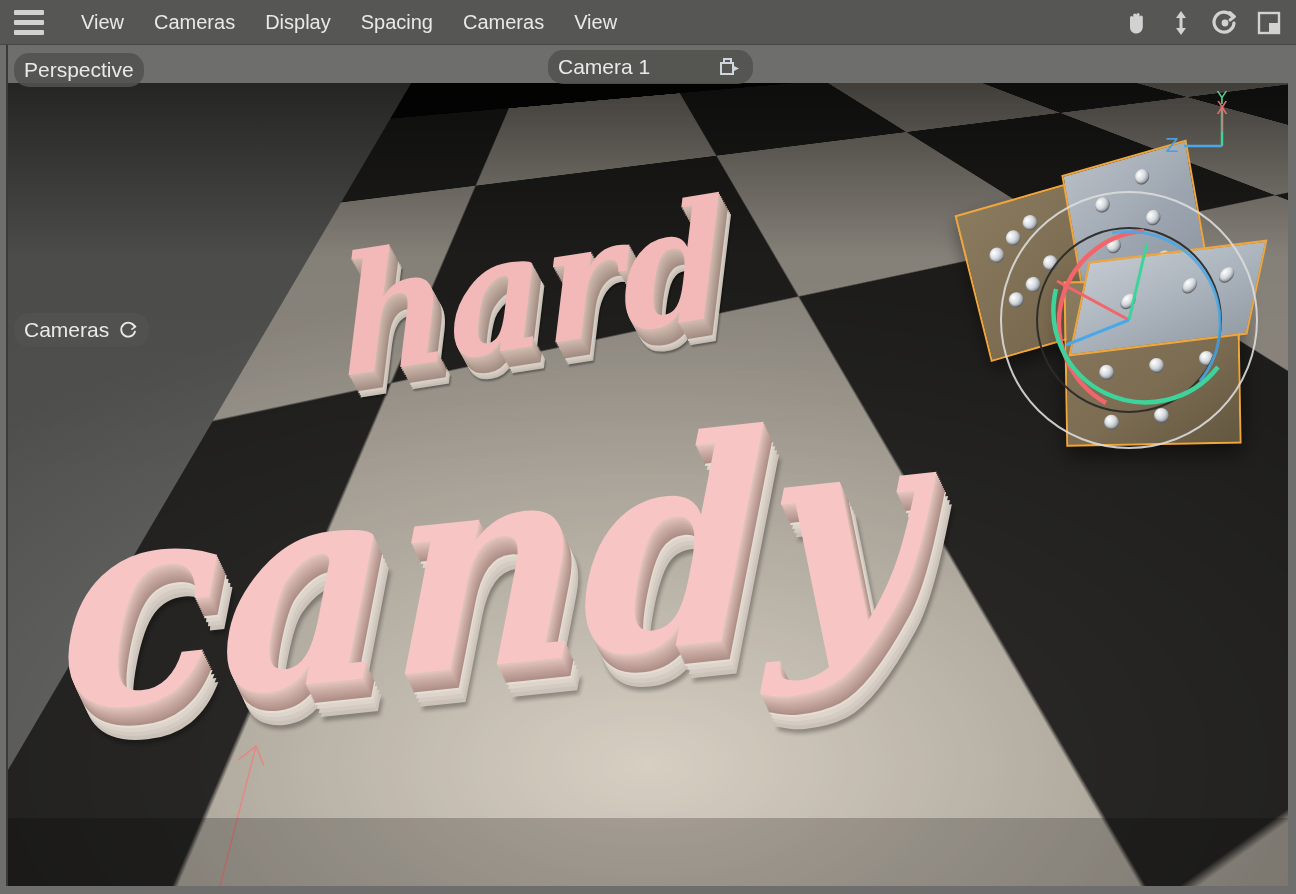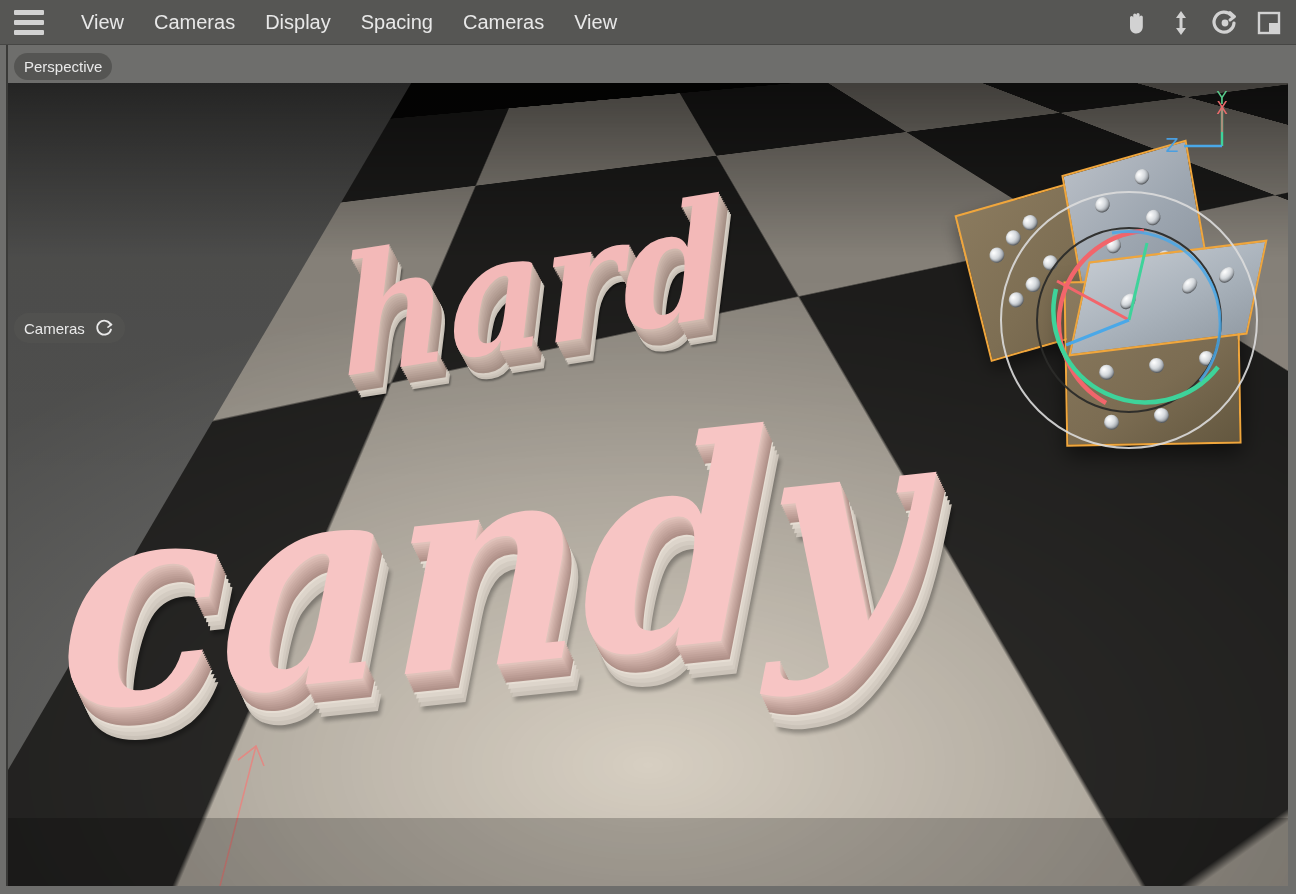--- a/index.html
+++ b/index.html
@@ -245,21 +245,21 @@
     background: rgba(0,0,0,0.22);
     z-index: 11;
     pointer-events: none;
   }
 
   
   .chip {
     position: absolute;
     background: rgba(82,82,80,0.88);
     color: #e9e9e9;
-    font-size: 15px;
+    font-size: 21px;
     padding: 5px 10px;
     z-index: 20;
     display: flex; align-items: center; gap: 10px;
     white-space: nowrap;
     cursor: pointer;
     user-select: none;
     border-radius: 15px;
   }
   .chip-perspective { left: 6px; top: 8px; }
   .chip-rotate { left: 6px; top: 268px; }
@@ -424,18 +424,26 @@
       </div>
 
       <div class="chip chip-rotate">
         <span>Cameras</span>
         <svg width="20" height="20" viewBox="0 0 20 20">
           <path d="M15.5 6.5 A7 7 0 1 0 16 11.5" stroke="#e9e9e9" stroke-width="1.8" fill="none" stroke-linecap="round"></path>
           <path d="M13 3.5 L16.6 6.6 L13 9.2" stroke="#e9e9e9" stroke-width="1.6" fill="none" stroke-linecap="round" stroke-linejoin="round"></path>
         </svg>
       </div>
 
+      <div class="chip chip-camera">
+        <span>Camera 1</span>
+        <svg width="26" height="22" viewBox="0 0 26 22">
+          <rect x="4" y="7" width="12" height="11" stroke="#cfd6dd" stroke-width="2" fill="none"></rect>
+          <rect x="7" y="3" width="7" height="4" stroke="#cfd6dd" stroke-width="2" fill="none"></rect>
+          <path d="M17 10 L22 12.5 L17 15 Z" fill="#cfd6dd"></path>
+        </svg>
+      </div>
 
 
     </div>
   </div>
 
 </div>
 
 </body></html>

